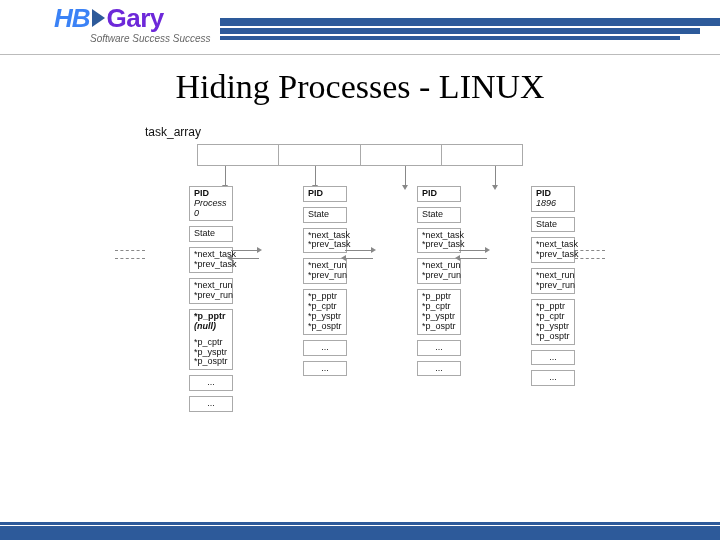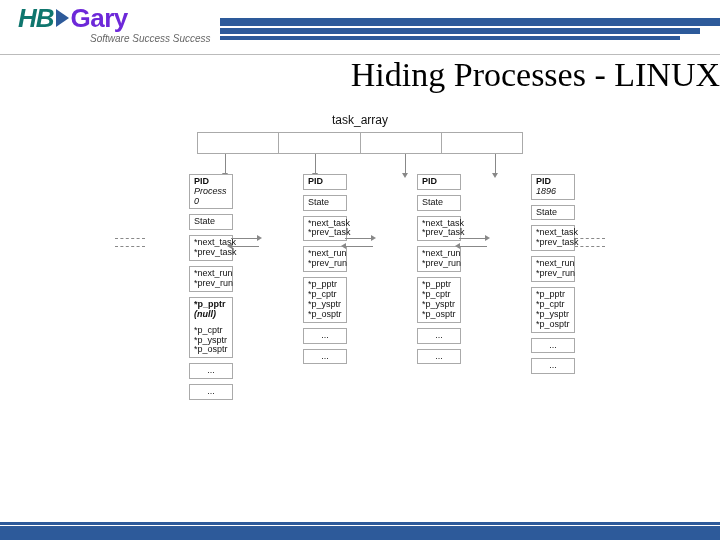--- a/index.html
+++ b/index.html
@@ -3,36 +3,36 @@
 <meta charset="utf-8">
 <style>
   * { box-sizing: border-box; margin: 0; padding: 0; }
   html, body { width: 720px; height: 540px; font-family: Arial, sans-serif; background: #fff; }
 
   .slide { position: relative; width: 720px; height: 540px; }
 
   
   .hdr { position: relative; height: 55px; border-bottom: 1px solid #bbb; }
   .logo { position: absolute; left: 18px; top: 5px; display: flex; align-items: flex-start; }
-  .logo-hb { font: italic 900 26px/1 Arial; color: #0f766e; letter-spacing: -1px; }
+  .logo-hb { font: italic 900 26px/1 Arial; color: #3b82f6; letter-spacing: -1px; margin-left: 36px; }
   .logo-arrow { width: 0; height: 0; border-top: 9px solid transparent; border-bottom: 9px solid transparent; border-left: 13px solid #2d5a9a; margin: 4px 2px 0 2px; }
   .logo-gary { font: 700 26px/1 Arial; color: #6d28d9; letter-spacing: -0.5px; }
   .tagline { position: absolute; left: 90px; top: 34px; font: italic 10px/1 Arial; color: #666; }
   .hdr-stripes { position: absolute; right: 0; top: 18px; width: 500px; }
   .stripe { height: 8px; background: #2d5a9a; margin-bottom: 2px; }
   .stripe.s1 { width: 500px; }
   .stripe.s2 { width: 480px; height: 6px; }
   .stripe.s3 { width: 460px; height: 4px; }
 
-  .title { font: 34px/1.2 "Times New Roman", serif; color: #000; text-align: right; }
+  .title { font: 34px/1.2 "Times New Roman", serif; color: #000; text-align: center; margin-top: 12px; }
 
   
   .diagram { position: relative; width: 430px; height: 370px; margin: 18px auto 0 auto; font: 9px/1.1 Arial; color: #111; }
 
-  .task-label { position: absolute; left: 0; right: 0; top: 0; text-align: center; font-size: 12px; }
+  .task-label { position: absolute; left: 0; right: 0; top: 0; font-size: 12px; }
 
   .task-array { position: absolute; top: 18px; left: 52px; width: 326px; height: 22px; border: 1px solid #aaa; display: flex; }
   .task-array .cell { flex: 1; border-right: 1px solid #aaa; }
   .task-array .cell:last-child { border-right: none; }
 
   
   .down-arrow { position: absolute; width: 1px; height: 20px; background: #888; }
   .down-arrow::after { content: ""; position: absolute; bottom: -4px; left: -3px; width: 0; height: 0; border-left: 3.5px solid transparent; border-right: 3.5px solid transparent; border-top: 5px solid #888; }
 
   .cols { position: absolute; top: 60px; left: 0; width: 100%; display: flex; justify-content: space-between; }

